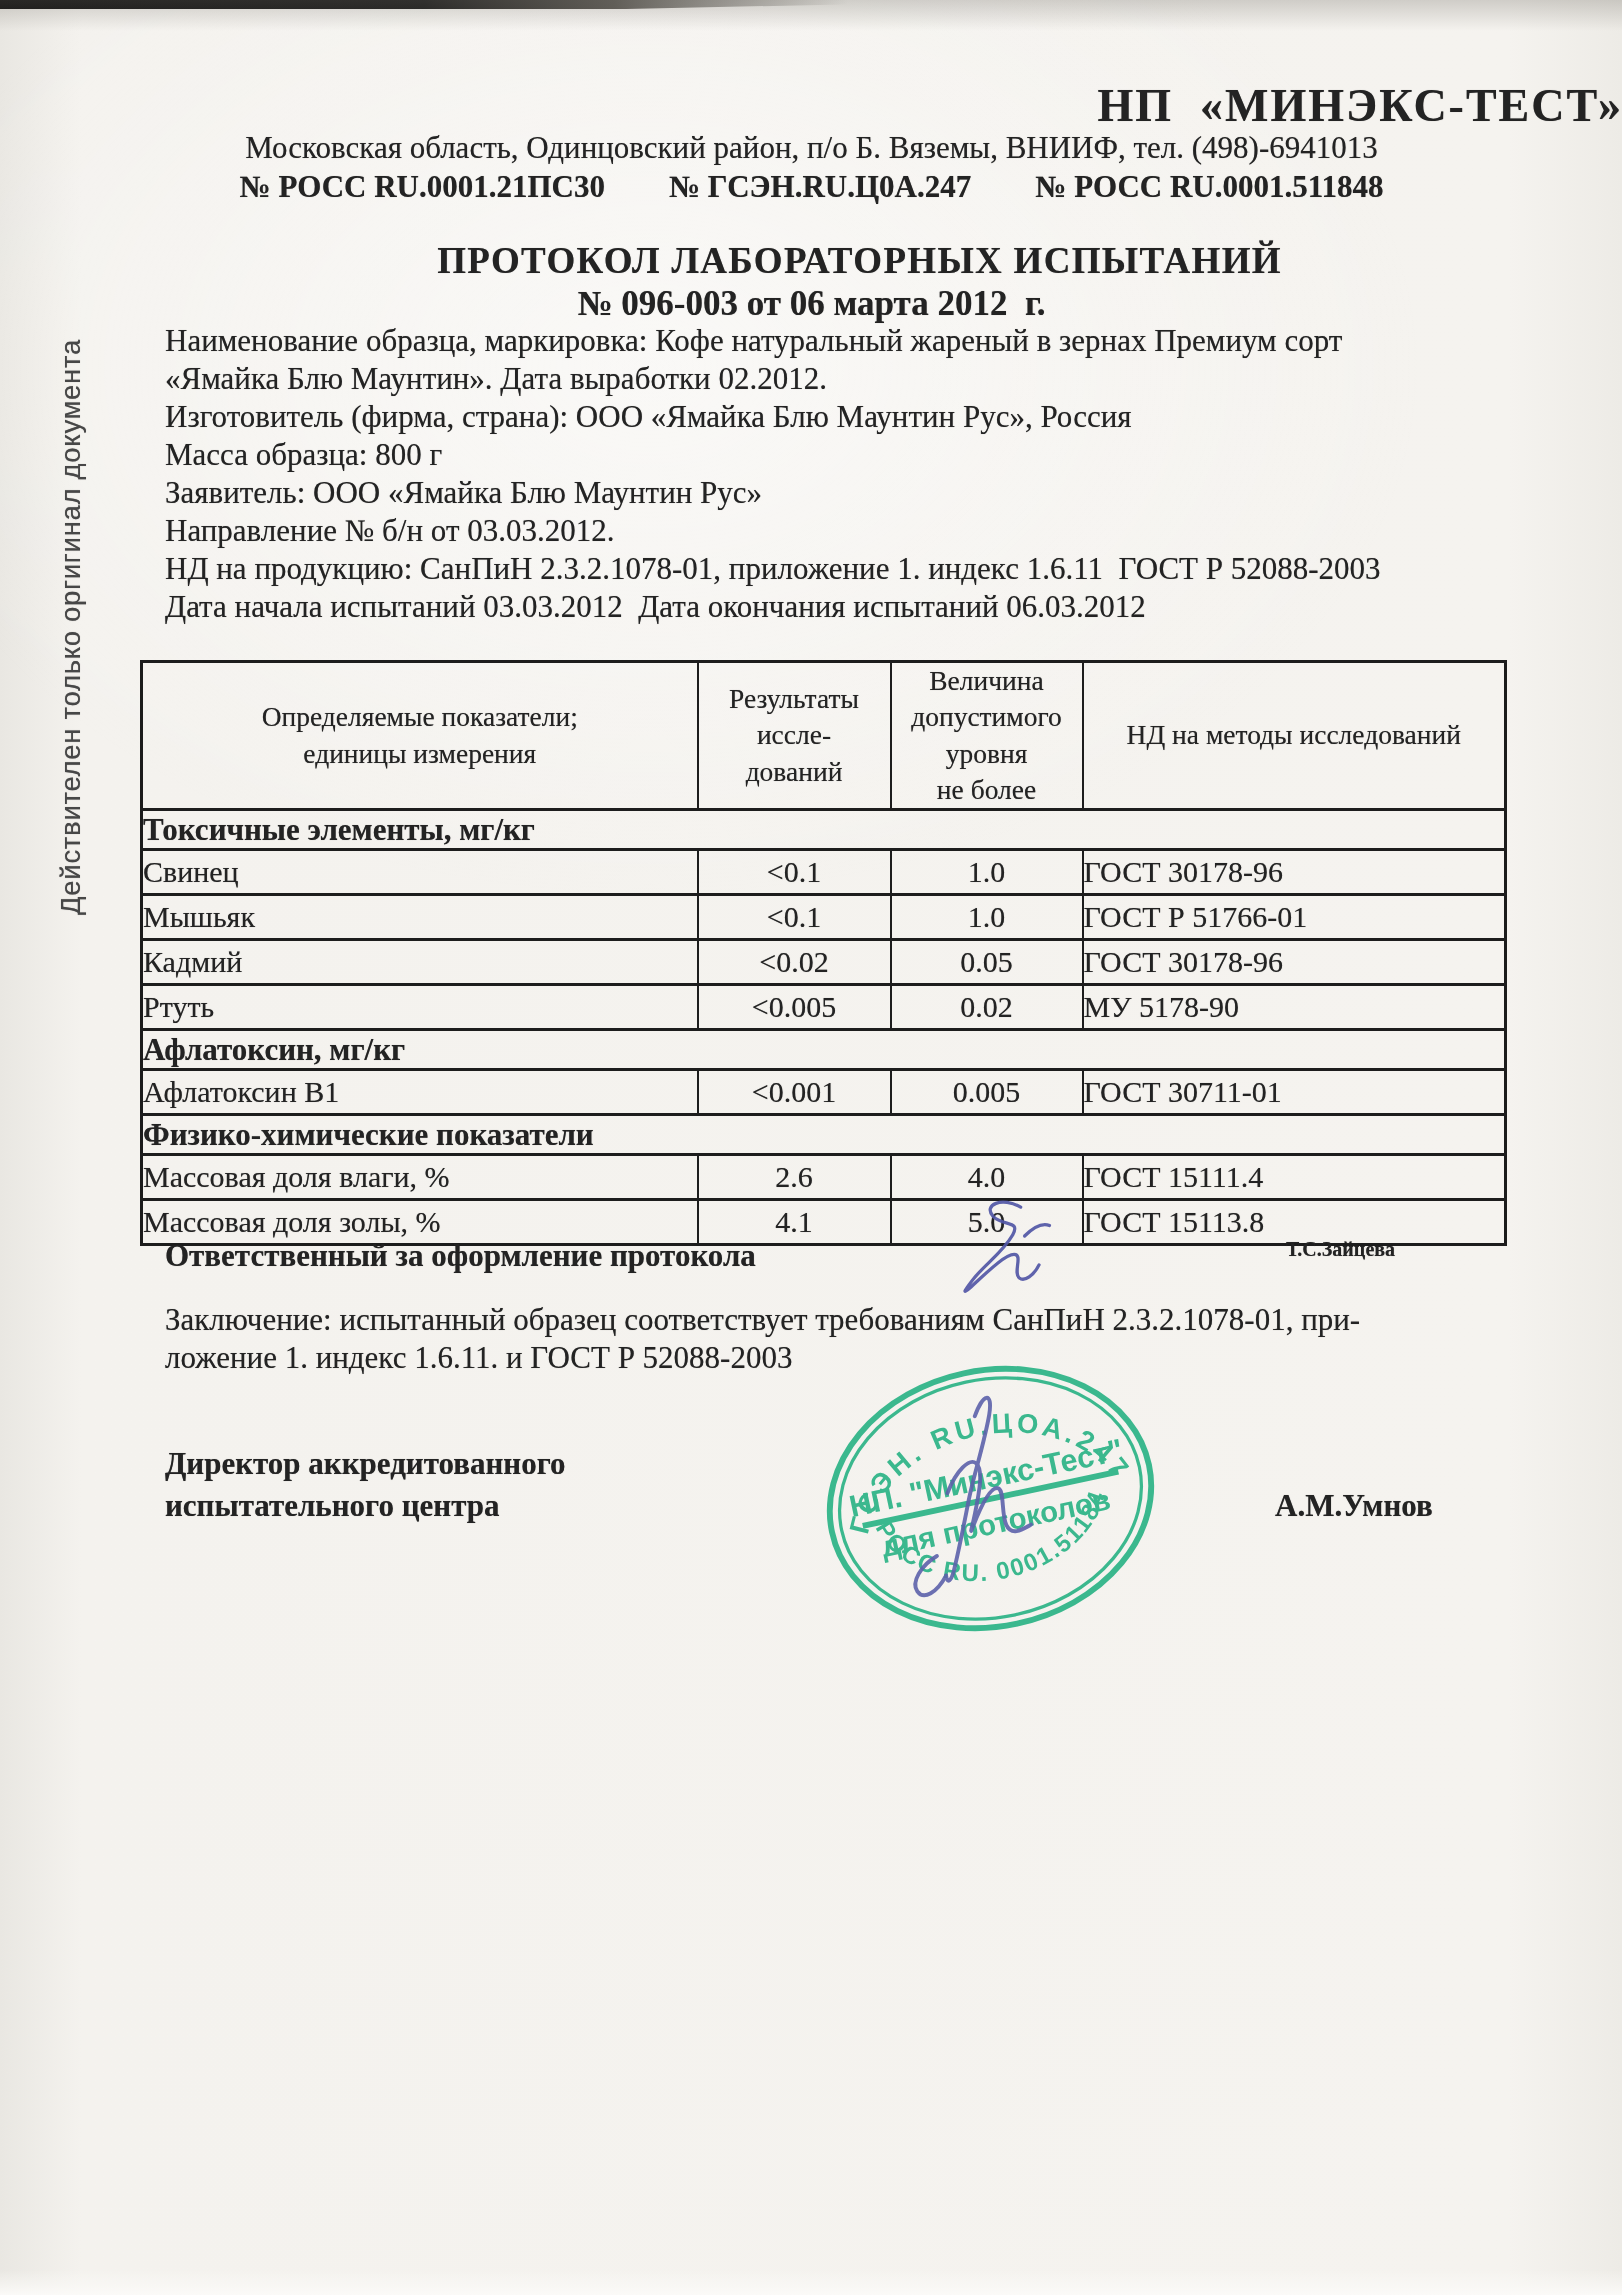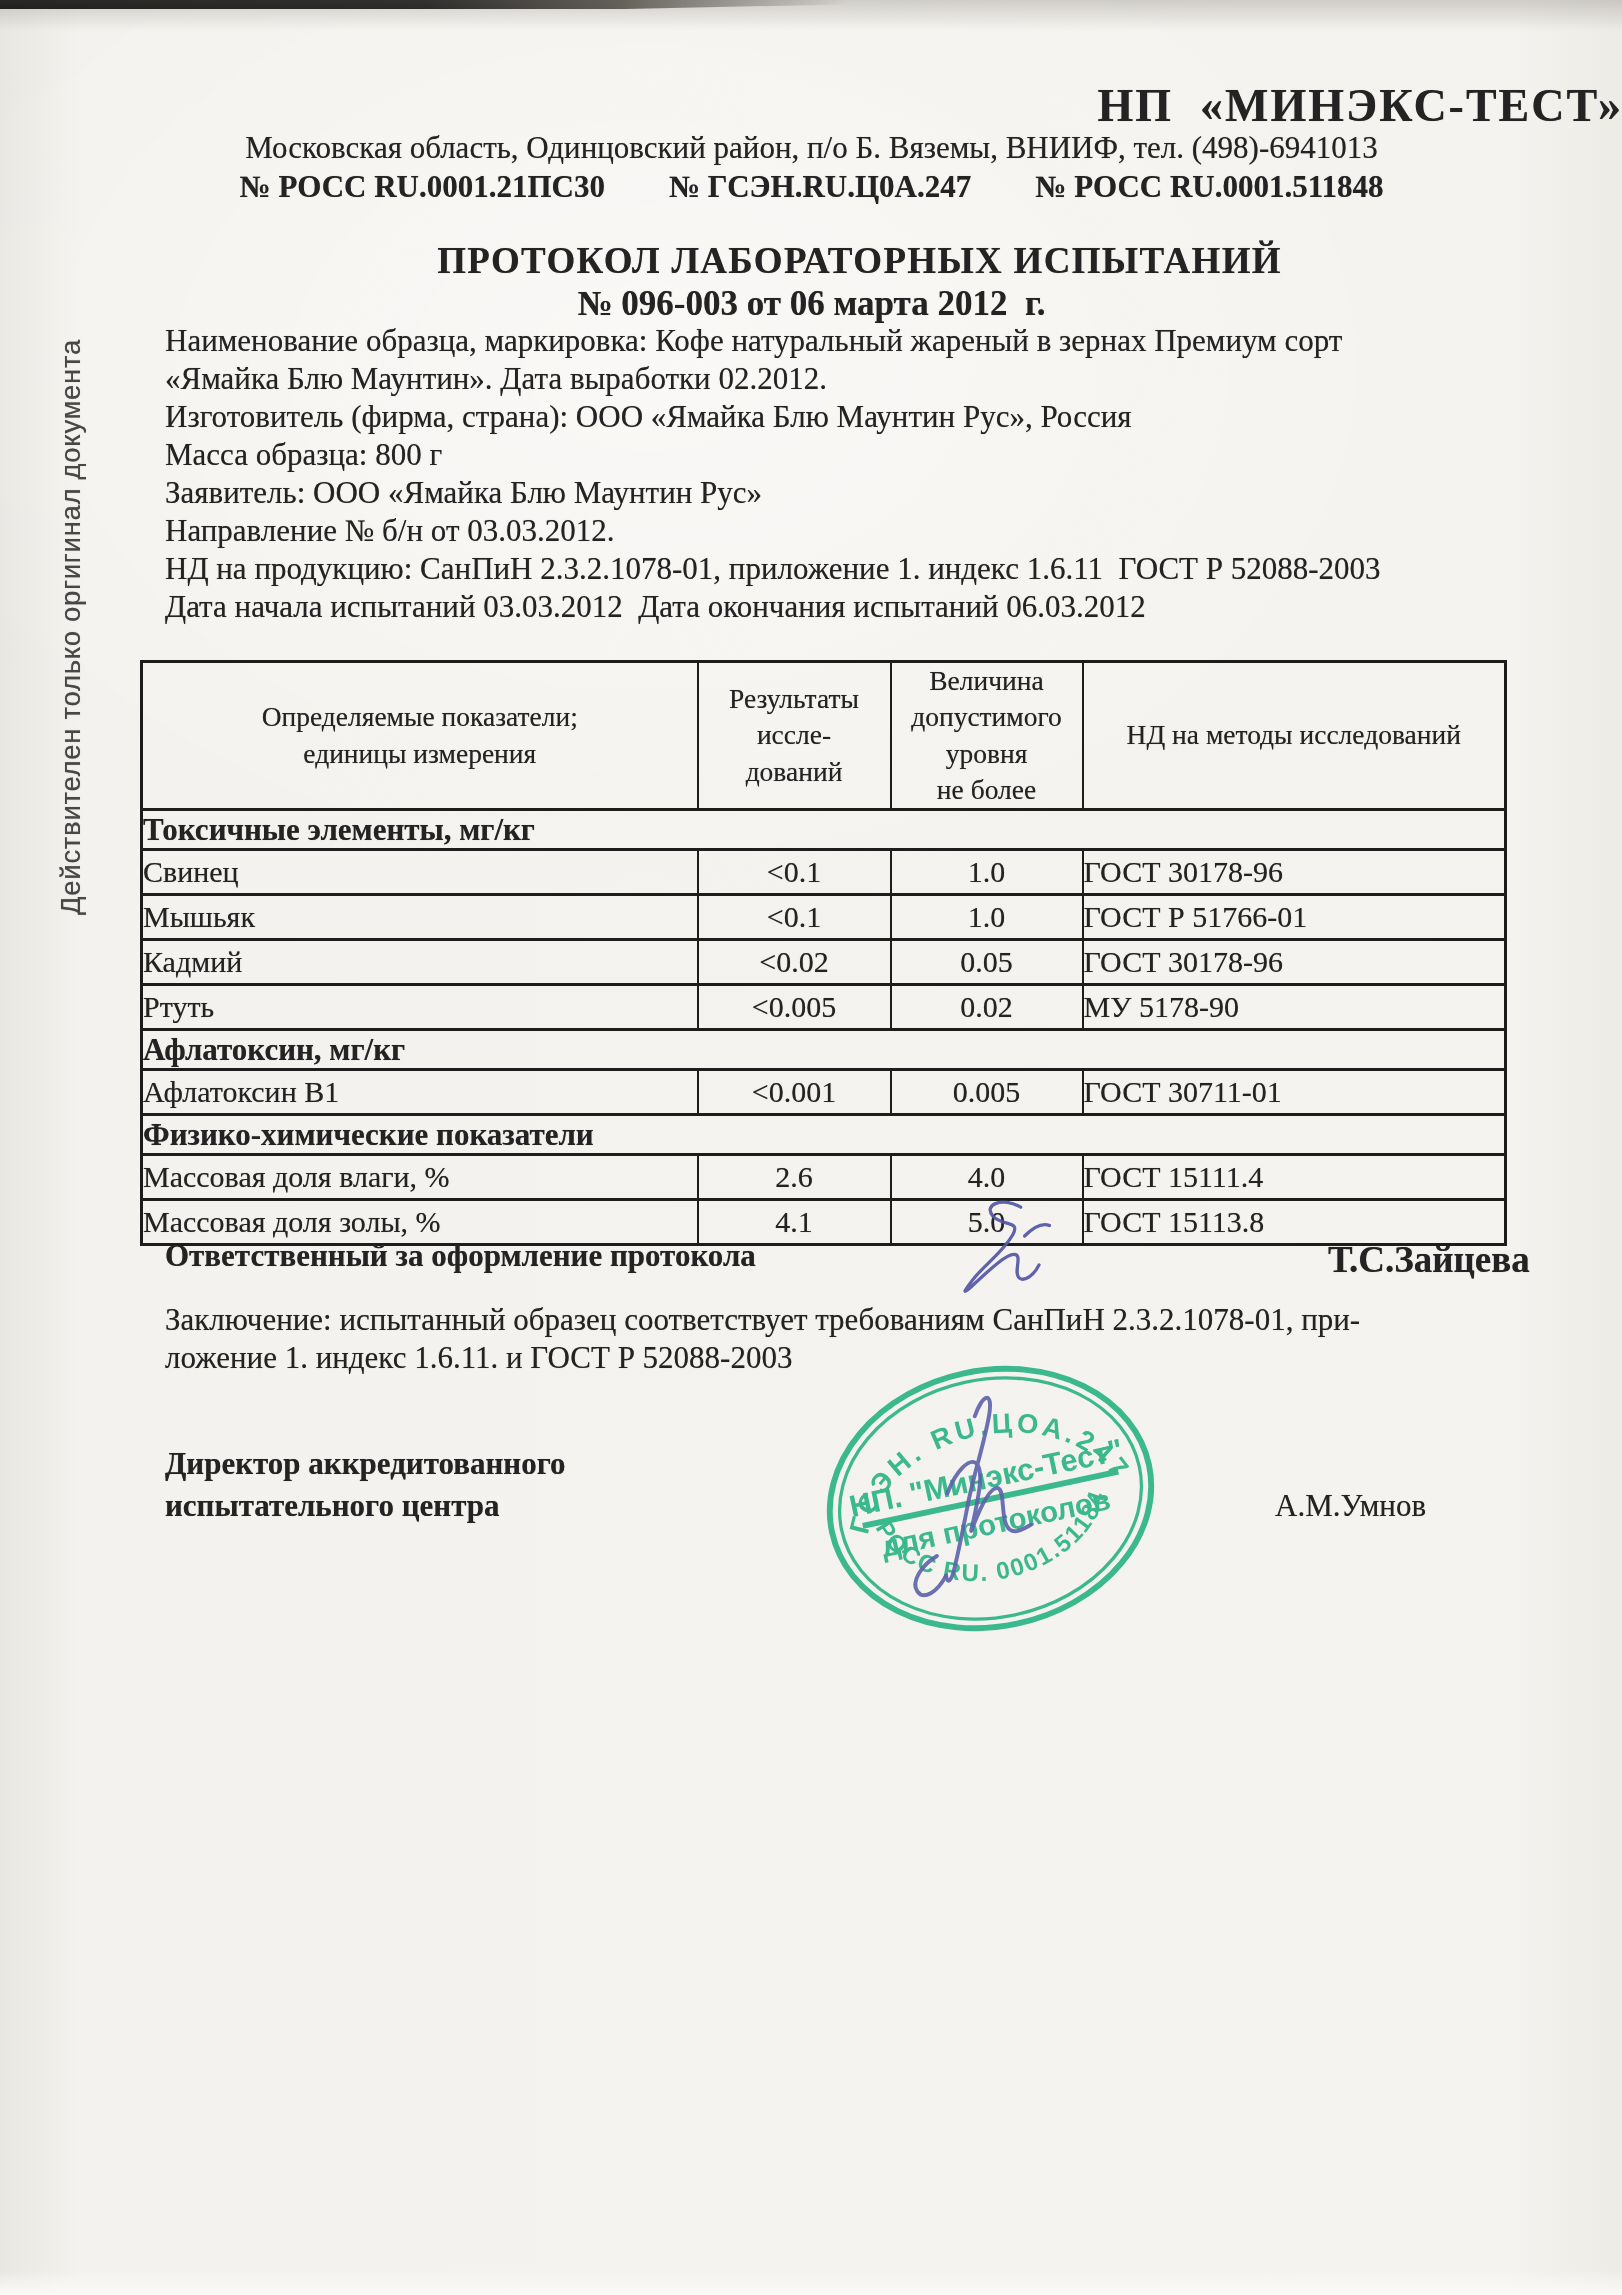--- a/index.html
+++ b/index.html
@@ -45,26 +45,26 @@
     vertical-align:middle;padding:0;}
   table.results{border:3.9px solid #1b1b1b;}
   td.hdr{height:119px;text-align:center;font-size:27.5px;line-height:1.32;white-space:pre-line;}
   td.hdr.first{border-bottom-width:3.9px;}
   td.section{height:37px;font-weight:bold;font-size:31px;padding-left:9.2px;margin-left:12px;}
   td.param{height:42px;padding-left:9.2px;}
   td.val{text-align:center;}
   td.method{padding-left:15.7px;}
   
   .responsible-label{position:absolute;top:1238px;left:165px;font-size:31px;font-weight:bold;white-space:pre;}
-  .responsible-name{position:absolute;top:1238px;left:1328px;font-size:37px;font-weight:bold;white-space:pre;}
+  .responsible-name{position:absolute;top:1238px;left:1286px;font-size:20px;font-weight:bold;white-space:pre;}
   .sig1{position:absolute;top:1194px;left:934px;width:151px;height:105px;}
   .conclusion{position:absolute;top:1301px;left:165px;width:1361px;font-size:31px;line-height:38px;white-space:pre;}
   .director-l1{position:absolute;top:1446px;left:165px;font-size:31px;font-weight:bold;white-space:pre;}
   .director-l2{position:absolute;top:1488px;left:165px;font-size:31px;font-weight:bold;white-space:pre;}
-  .director-name{position:absolute;top:1488px;left:1275px;font-size:31px;font-weight:normal;white-space:pre;}
+  .director-name{position:absolute;top:1488px;left:1275px;font-size:31px;font-weight:bold;white-space:pre;}
   
   .stamp{position:absolute;top:1360px;left:819px;width:343px;height:277px;opacity:.93;}
   .stamp text{font-family:"Liberation Sans","DejaVu Sans",sans-serif;font-weight:bold;}
 </style>
 </head>
 <body>
 
 <div class="scan-top-strip"></div>
 <div class="scan-top-shade"></div>
 <div class="scan-bottom-light"></div>

